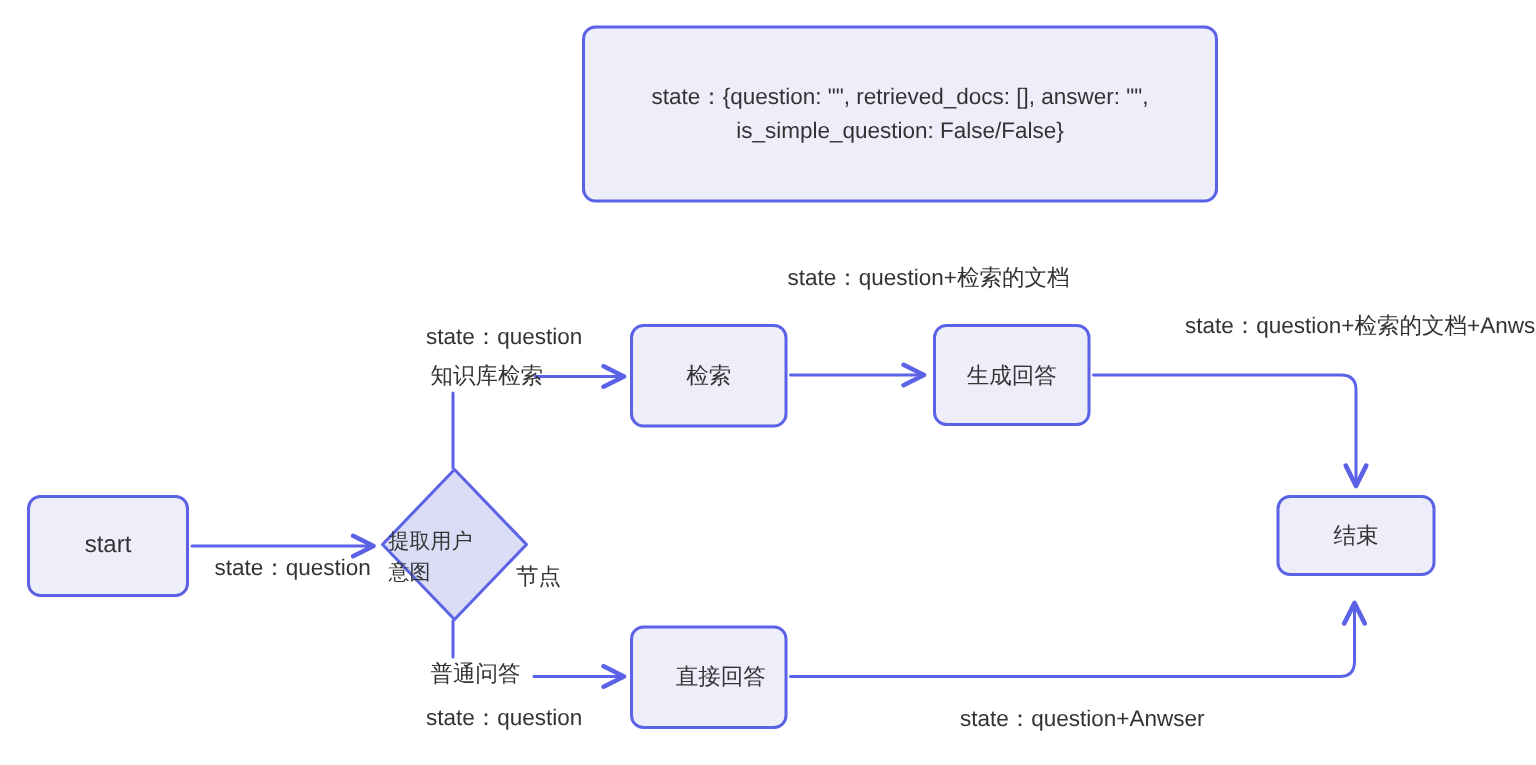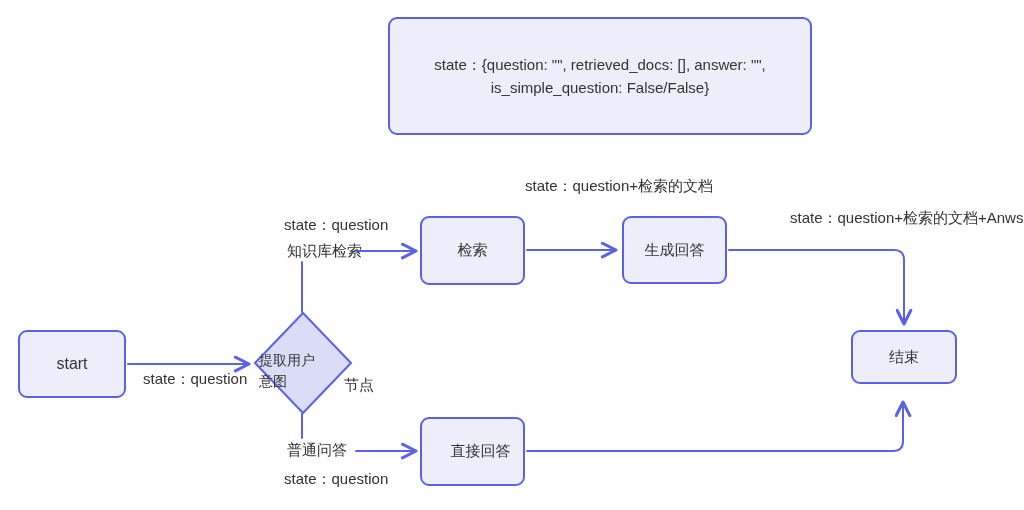--- a/index.html
+++ b/index.html
@@ -124,14 +124,15 @@
 
   <div class="edge-label" style="left:790px;top:209px;">state：question+检索的文档+Anwser</div>
 
 
   <div class="edge-label" style="left:344px;top:376px;">节点</div>
 
   <div class="edge-label" style="left:287px;top:441px;">普通问答</div>
 
   <div class="edge-label" style="left:284px;top:470px;">state：question</div>
 
+  <div class="edge-label" style="left:640px;top:471px;">state：question+Anwser</div>
 
 </div>
 
 </body></html>

